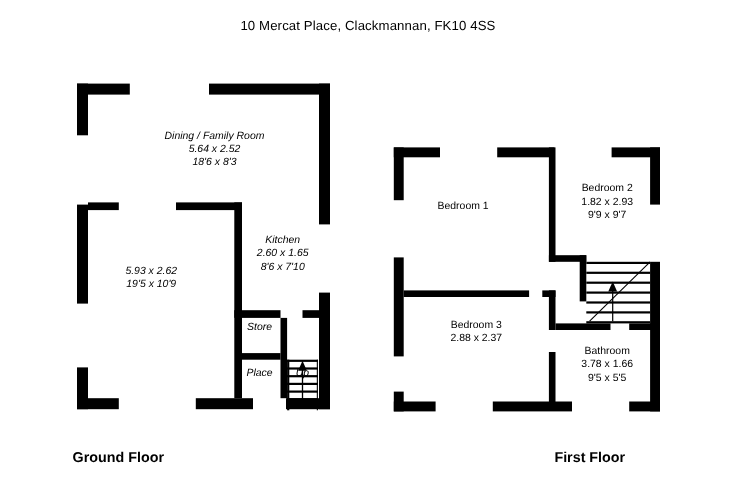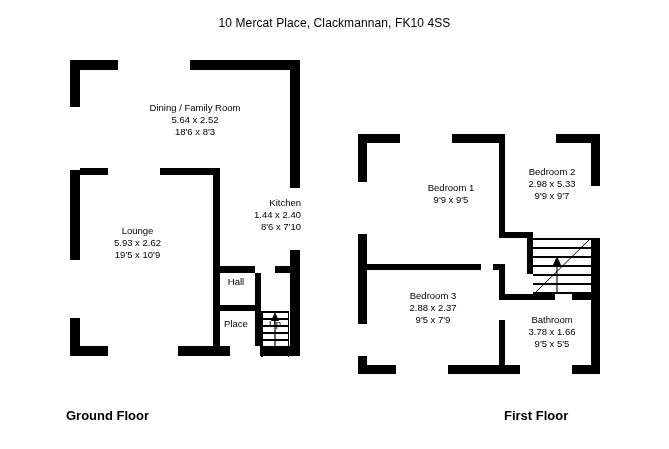--- a/index.html
+++ b/index.html
@@ -78,21 +78,21 @@
     position: absolute;
     left: 0; top: 0;
     overflow: visible;
   }
 </style>
 </head>
 <body>
 
 <div class="title">10 Mercat Place, Clackmannan, FK10 4SS</div>
 
-<div class="plan" id="ground-plan" style="left:70px; top:60px; width:230px; height:296px;">
+<div class="plan" id="ground-plan" style="left:70px; top:76px; width:230px; height:296px;font-style:italic;">
 
   <div class="wall" style="left:0; top:0; width:48px; height:10px;"></div>
   <div class="wall" style="left:120px; top:0; width:110px; height:10px;"></div>
   <div class="wall" style="left:0; top:0; width:10px; height:47px;"></div>
   <div class="wall" style="left:0; top:110px; width:10px; height:90px;"></div>
   <div class="wall" style="left:0; top:258px; width:10px; height:38px;"></div>
   <div class="wall" style="left:220px; top:0; width:10px; height:128px;"></div>
   <div class="wall" style="left:220px; top:190px; width:10px; height:106px;"></div>
   <div class="wall" style="left:0; top:286px; width:38px; height:10px;"></div>
   <div class="wall" style="left:108px; top:286px; width:52px; height:10px;"></div>
@@ -122,32 +122,31 @@
     <polygon points="205,252 201,261 209,261" fill="#000"></polygon>
   </svg>
 
   <div class="room-label" style="left:55px; top:42px; width:140px;">
     <span class="nm">Dining / Family Room</span>
     <span class="d1">5.64 x 2.52</span>
     <span class="d2">18'6 x 8'3</span>
   </div>
 
   <div class="room-label" style="left:0px; top:165px; width:135px;">
-    <span class="nm">Lounge</span>
     <span class="d1">5.93 x 2.62</span>
     <span class="d2">19'5 x 10'9</span>
   </div>
 
-  <div class="room-label" style="left:143px; top:137px; width:88px;text-align:right;">
+  <div class="room-label" style="left:143px; top:137px; width:88px;">
     <span class="nm">Kitchen</span>
-    <span class="d1">1.44 x 2.40</span>
+    <span class="d1">2.60 x 1.65</span>
     <span class="d2">8'6 x 7'10</span>
   </div>
 
-  <div class="small-label" style="left:146px; top:216px; width:40px;">Hall</div>
+  <div class="small-label" style="left:146px; top:216px; width:40px;">Store</div>
   <div class="small-label" style="left:146px; top:258px; width:40px;">Place</div>
   <div class="small-label" style="left:192px; top:258px; width:26px;">Up</div>
 </div>
 
 <div class="plan" id="first-plan" style="left:358px; top:134px; width:242px; height:240px;">
 
   <div class="wall" style="left:0; top:0; width:42px; height:9px;"></div>
   <div class="wall" style="left:94px; top:0; width:52px; height:9px;"></div>
   <div class="wall" style="left:198px; top:0; width:44px; height:9px;"></div>
   <div class="wall" style="left:0; top:0; width:9px; height:48px;"></div>
@@ -177,35 +176,33 @@
     <div class="srow" style="top:36px;"></div>
     <div class="srow" style="top:45px;"></div>
     <div class="srow" style="top:54px;"></div>
   </div>
   <svg class="overlay" width="242" height="240">
     <line x1="233" y1="104" x2="178" y2="158" stroke="#000" stroke-width="1"></line>
     <line x1="199" y1="158" x2="199" y2="128" stroke="#000" stroke-width="1.1"></line>
     <polygon points="199,122 195,131 203,131" fill="#000"></polygon>
   </svg>
 
-  <div class="room-label" style="left:36px; top:48px; width:114px;text-align:center;">
+  <div class="room-label" style="left:6px; top:48px; width:114px;text-align:center;">
     <span class="nm">Bedroom 1</span>
-    <span class="d2">9'9 x 9'5</span>
   </div>
 
   <div class="room-label" style="left:150px; top:32px; width:88px;">
     <span class="nm">Bedroom 2</span>
-    <span class="d1">2.98 x 5.33</span>
+    <span class="d1">1.82 x 2.93</span>
     <span class="d2">9'9 x 9'7</span>
   </div>
 
   <div class="room-label" style="left:18px; top:156px; width:114px;">
     <span class="nm">Bedroom 3</span>
     <span class="d1">2.88 x 2.37</span>
-    <span class="d2">9'5 x 7'9</span>
   </div>
 
   <div class="room-label" style="left:150px; top:180px; width:88px;">
     <span class="nm">Bathroom</span>
     <span class="d1">3.78 x 1.66</span>
     <span class="d2">9'5 x 5'5</span>
   </div>
 </div>
 
 <div class="floor-label" id="ground-label">Ground Floor</div>

